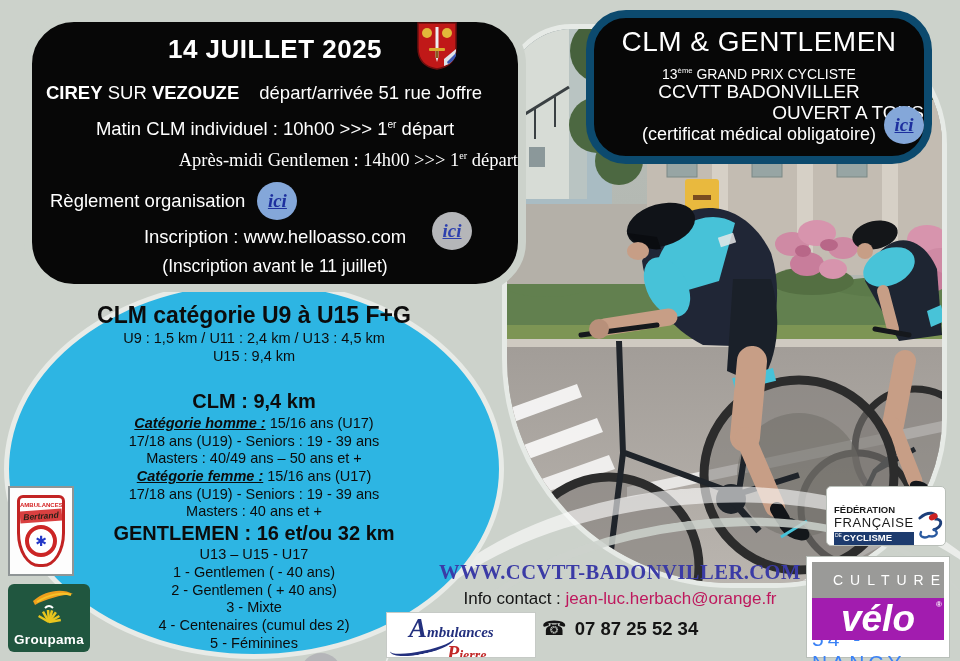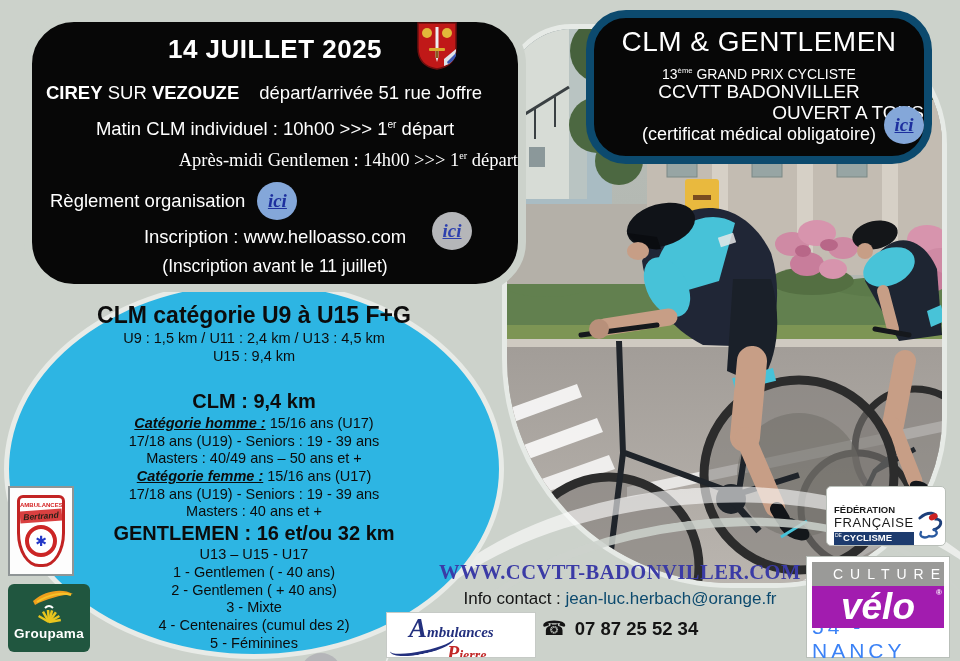--- a/index.html
+++ b/index.html
@@ -62,53 +62,53 @@
   .c-b17{font-size:23px;font-weight:bold;margin-bottom:1px;}
   .c-b20{font-size:20px;font-weight:bold;margin-top:24px;margin-bottom:1px;}
   .c-b20b{font-size:20px;font-weight:bold;margin-bottom:1px;}
   .c-cat{font-weight:bold;font-style:italic;text-decoration:underline;}
   .c-parcours{font-size:21px;font-weight:bold;display:flex;align-items:center;margin-top:1px;letter-spacing:.5px;}
 
   
   .website{position:absolute;left:420px;top:561px;width:400px;text-align:center;z-index:4;
            font-family:"Liberation Serif",serif;font-weight:bold;font-size:20.5px;color:#3b3ba6;letter-spacing:.5px;cursor:pointer;}
   .info{position:absolute;left:420px;top:589px;width:400px;text-align:center;z-index:4;font-size:17px;color:#141414;}
-  .info .email{color:#0c4a6e;cursor:pointer;}
+  .info .email{color:#be185d;cursor:pointer;}
   .phoneline{position:absolute;left:420px;top:616px;width:400px;text-align:center;z-index:4;
              font-size:18.5px;font-weight:bold;color:#141414;}
   .phoneline .ph{font-size:20px;font-weight:normal;margin-right:8px;}
 
   
   .bertrand{position:absolute;left:8px;top:486px;width:66px;height:90px;background:#fdfdfd;border:2px solid #8f9596;
             box-sizing:border-box;display:flex;align-items:center;justify-content:center;z-index:4;}
   .shield{width:48px;height:72px;border:3px solid #c22323;border-radius:6px 6px 22px 22px/6px 6px 34px 34px;
           box-sizing:border-box;background:#fff;overflow:hidden;}
   .shield-title{font-size:6px;color:#d42222;font-weight:bold;text-align:center;margin-top:4px;white-space:nowrap;}
   .shield-banner{background:#d94040;color:#2e2018;font-size:8.5px;font-style:italic;font-weight:bold;
                  text-align:center;transform:rotate(-4deg);margin-top:2px;padding:1px 0;}
   .shield-circle{width:24px;height:24px;border-radius:50%;background:#fff;border:4px solid #cc2626;box-sizing:content-box;
                  margin:3px auto 0;display:flex;align-items:center;justify-content:center;color:#2438c8;font-size:14px;line-height:1;}
 
   .groupama{position:absolute;left:8px;top:584px;width:82px;height:68px;background:#20563f;border-radius:6px;
-            display:flex;flex-direction:column;align-items:center;justify-content:flex-end;padding-bottom:11px;
+            display:flex;flex-direction:column;align-items:center;justify-content:flex-end;padding-bottom:5px;
             box-sizing:border-box;z-index:4;position:absolute;}
   .groupama svg{position:absolute;top:3px;left:11px;}
   .groupama .gname{color:#fff;font-size:13.5px;font-weight:bold;letter-spacing:.3px;}
 
   .ffc{position:absolute;left:826px;top:486px;width:120px;height:60px;background:#fff;border-radius:5px;
        box-sizing:border-box;display:flex;align-items:center;padding:22px 2px 4px 7px;z-index:4;border:1px solid #b9bfb9;}
   .ffc-txt{display:flex;flex-direction:column;line-height:1.15;}
   .ffc-l1{font-size:9.5px;font-weight:bold;color:#1a1a1a;}
   .ffc-l2{font-size:13px;color:#1a1a1a;letter-spacing:.6px;}
   .ffc-bar{background:#1d3b6e;color:#fff;font-size:9.5px;font-weight:bold;padding:1px 3px 1px 9px;margin-top:2px;position:relative;}
   .ffc-de{position:absolute;left:1px;top:1px;font-size:5px;font-weight:normal;}
 
   .cv{position:absolute;left:806px;top:556px;width:144px;height:102px;background:#fff;border:1px solid #b9bfb9;
       box-sizing:border-box;padding:5px;z-index:4;}
-  .cv-top{height:24px;background:#9a9a98;color:#fff;display:flex;align-items:center;justify-content:center;
+  .cv-top{height:36px;background:#9a9a98;color:#fff;display:flex;align-items:center;justify-content:center;
           letter-spacing:7px;font-size:14px;padding-left:24px;}
   .cv-mid{height:42px;background:#a21caf;color:#fff;display:flex;align-items:center;justify-content:center;
           font-size:37px;font-weight:bold;position:relative;font-style:italic;text-align:right;}
   .cv-reg{position:absolute;right:2px;top:2px;font-size:8px;font-style:normal;}
   .cv-bot{height:22px;color:#3b82f6;display:flex;align-items:center;justify-content:center;
           font-size:21px;font-weight:normal;letter-spacing:4px;}
 
   .pierre{position:absolute;left:386px;top:612px;width:150px;height:46px;background:#fff;border:1px solid #c6cac6;
           box-sizing:border-box;padding:2px 6px;font-family:"Liberation Serif",serif;font-style:italic;
           overflow:hidden;z-index:4;}

